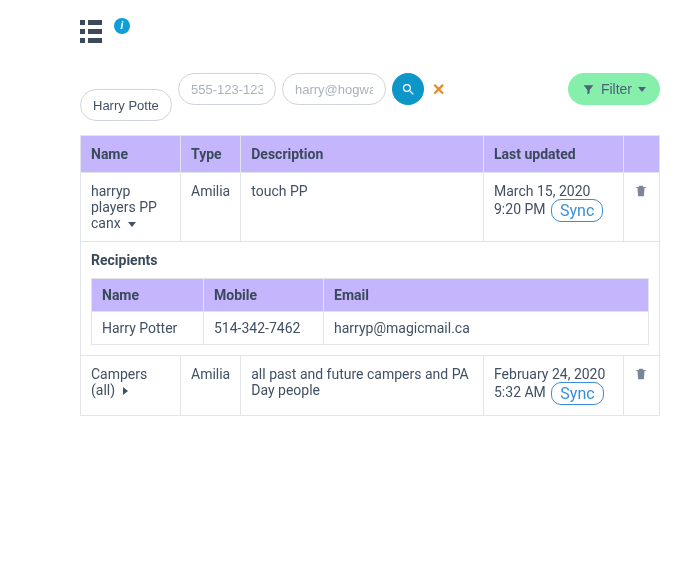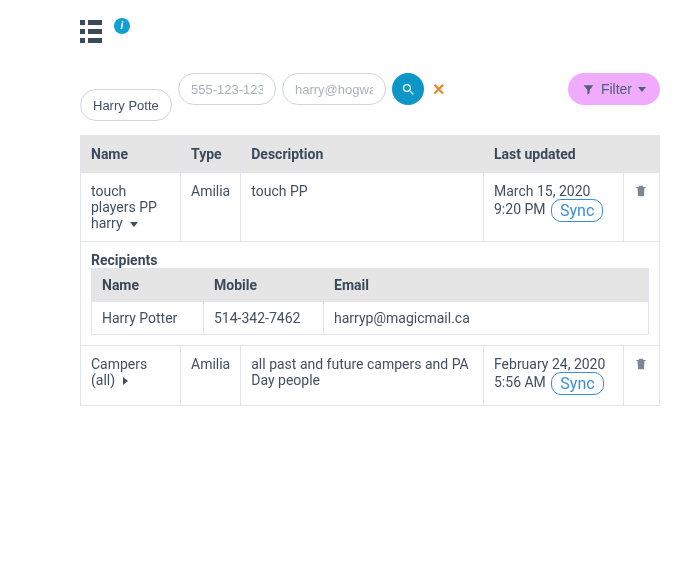--- a/index.html
+++ b/index.html
@@ -107,21 +107,21 @@
     }
     .clear-x {
       color: #e68a2e;
       font-size: 16px;
       font-weight: 700;
       cursor: pointer;
       padding: 0 2px;
     }
     .spacer { flex: 1; }
     .filter-btn {
-      background: #f0abfc;
+      background: #86efac;
       border: none;
       height: 32px;
       border-radius: 16px;
       padding: 0 14px;
       display: inline-flex;
       align-items: center;
       gap: 6px;
       cursor: pointer;
       color: #51607a;
       font-size: 14px;
@@ -147,21 +147,21 @@
     table.main-table th, table.main-table td {
       border: 1px solid #e1e5ea;
       padding: 10px 10px;
       text-align: left;
       vertical-align: top;
       color: #415063;
     }
     table.main-table th {
       font-weight: 700;
       color: #3b4a5a;
-      background: #e5e5e5;
+      background: #c4b5fd;
     }
     .col-name { width: 100px; }
     .col-type { width: 58px; }
     .col-desc { width: auto; }
     .col-updated { width: 140px; }
     .col-actions { width: 36px; }
 
     .expand-caret {
       display: inline-block;
       width: 0;
@@ -208,21 +208,21 @@
       background: #fff;
       border-top: none;
       border-bottom: none;
       padding: 6px 18px 22px 34px;
     }
     tr.row-expanded td {
       border-bottom: none;
     }
     .recipients-title {
       font-weight: 700;
-      margin-bottom: 0;
+      margin-bottom: 10px;
       font-size: 14px;
       color: #3b4a5a;
     }
     table.recipients {
       width: 100%;
       border-collapse: collapse;
       font-size: 14px;
     }
     table.recipients th, table.recipients td {
       border: 1px solid #e1e5ea;
@@ -285,21 +285,21 @@
       <th class="col-type">Type</th>
       <th class="col-desc">Description</th>
       <th class="col-updated">Last updated</th>
       <th class="col-actions"></th>
     </tr>
   </thead>
   <tbody>
     <tr class="row-expanded">
       <td>
         <span class="name-link">
-          <span>touch players PP harry</span>
+          <span>harryp players PP canx</span>
           <span class="expand-caret down"></span>
         </span>
       </td>
       <td>Amilia</td>
       <td>touch PP</td>
       <td>
         <span>March 15, 2020 9:20 PM</span>
         <span class="sync-badge">Sync</span>
       </td>
       <td>
@@ -337,21 +337,21 @@
     <tr>
       <td>
         <span class="name-link">
           <span>Campers (all)</span>
           <span class="expand-caret right"></span>
         </span>
       </td>
       <td>Amilia</td>
       <td>all past and future campers and PA Day people</td>
       <td>
-        <span>February 24, 2020 5:56 AM</span>
+        <span>February 24, 2020 5:32 AM</span>
         <span class="sync-badge">Sync</span>
       </td>
       <td>
         <span class="trash-btn">
           <svg viewBox="0 0 24 24">
               <path d="M6 7h12l-1 14H7L6 7zm3-4h6l1 2h4v2H4V5h4l1-2z"></path>
             </svg>
         </span>
       </td>
     </tr>

